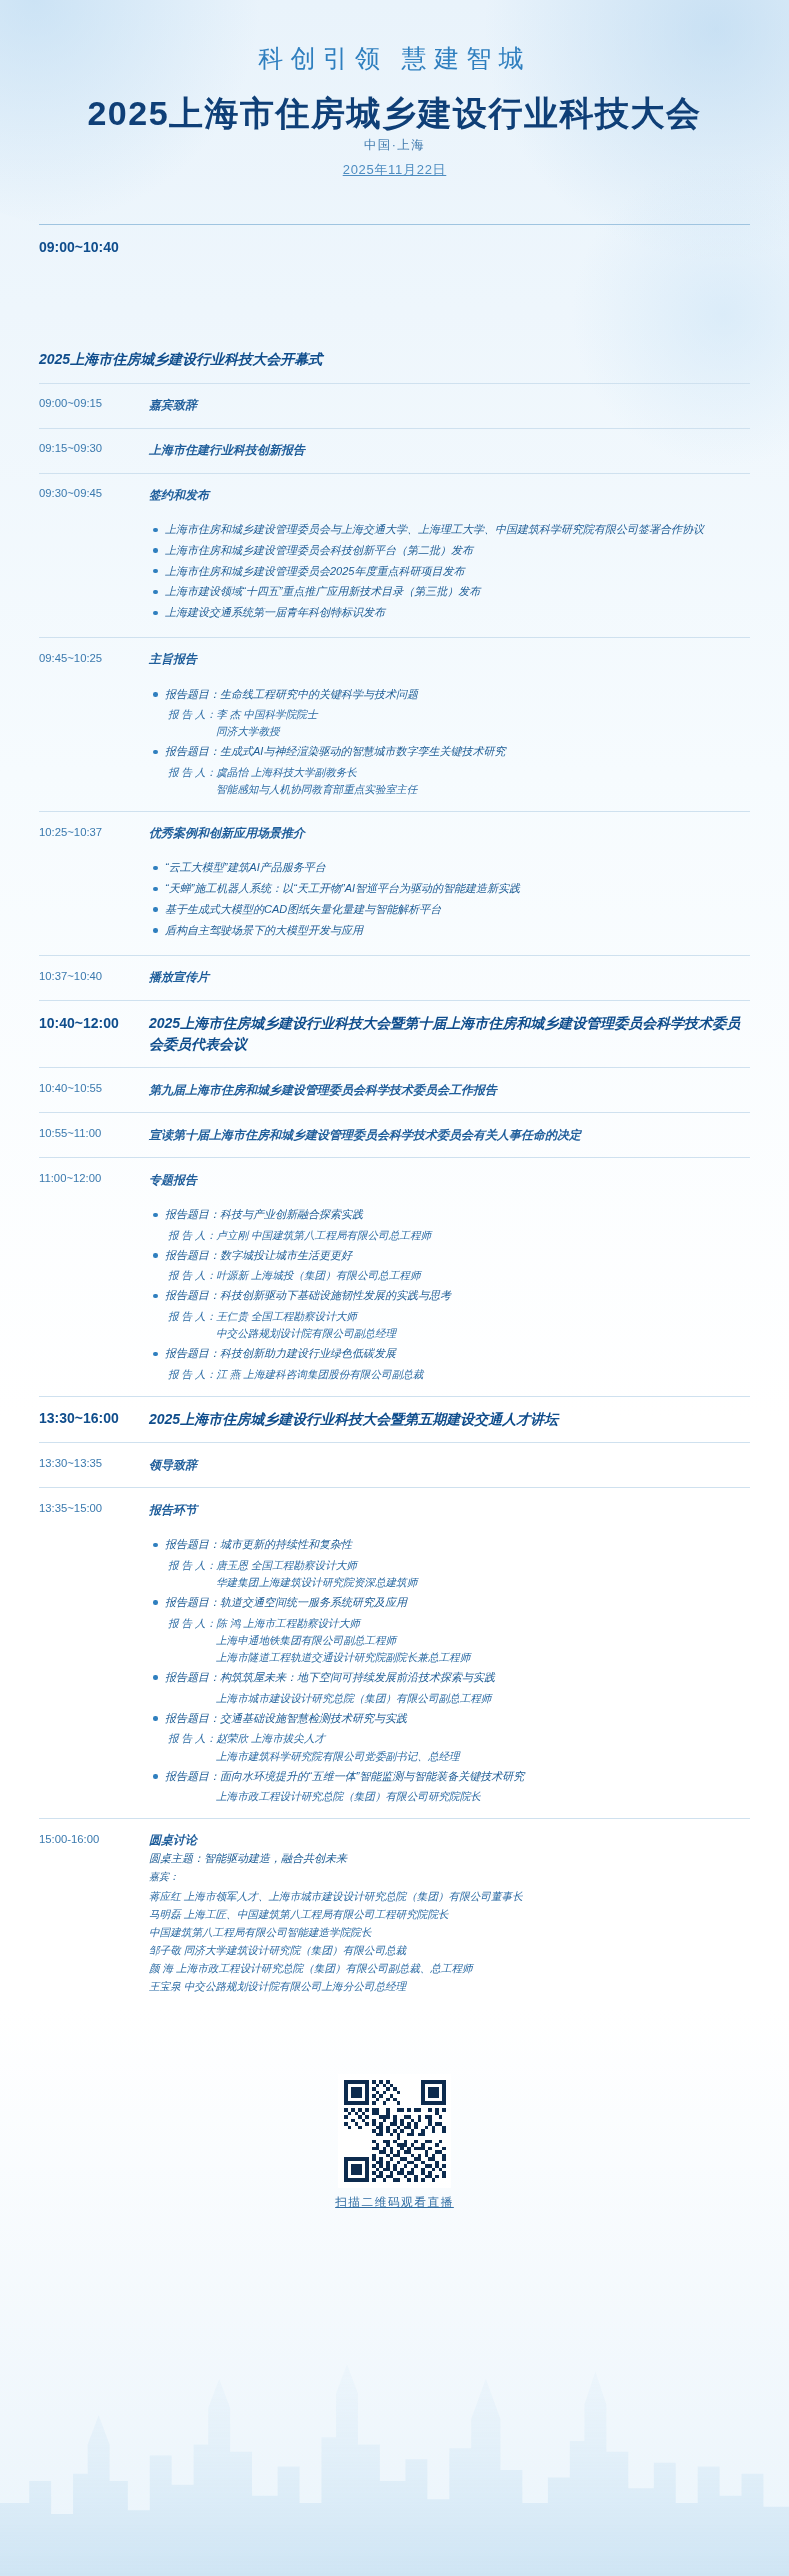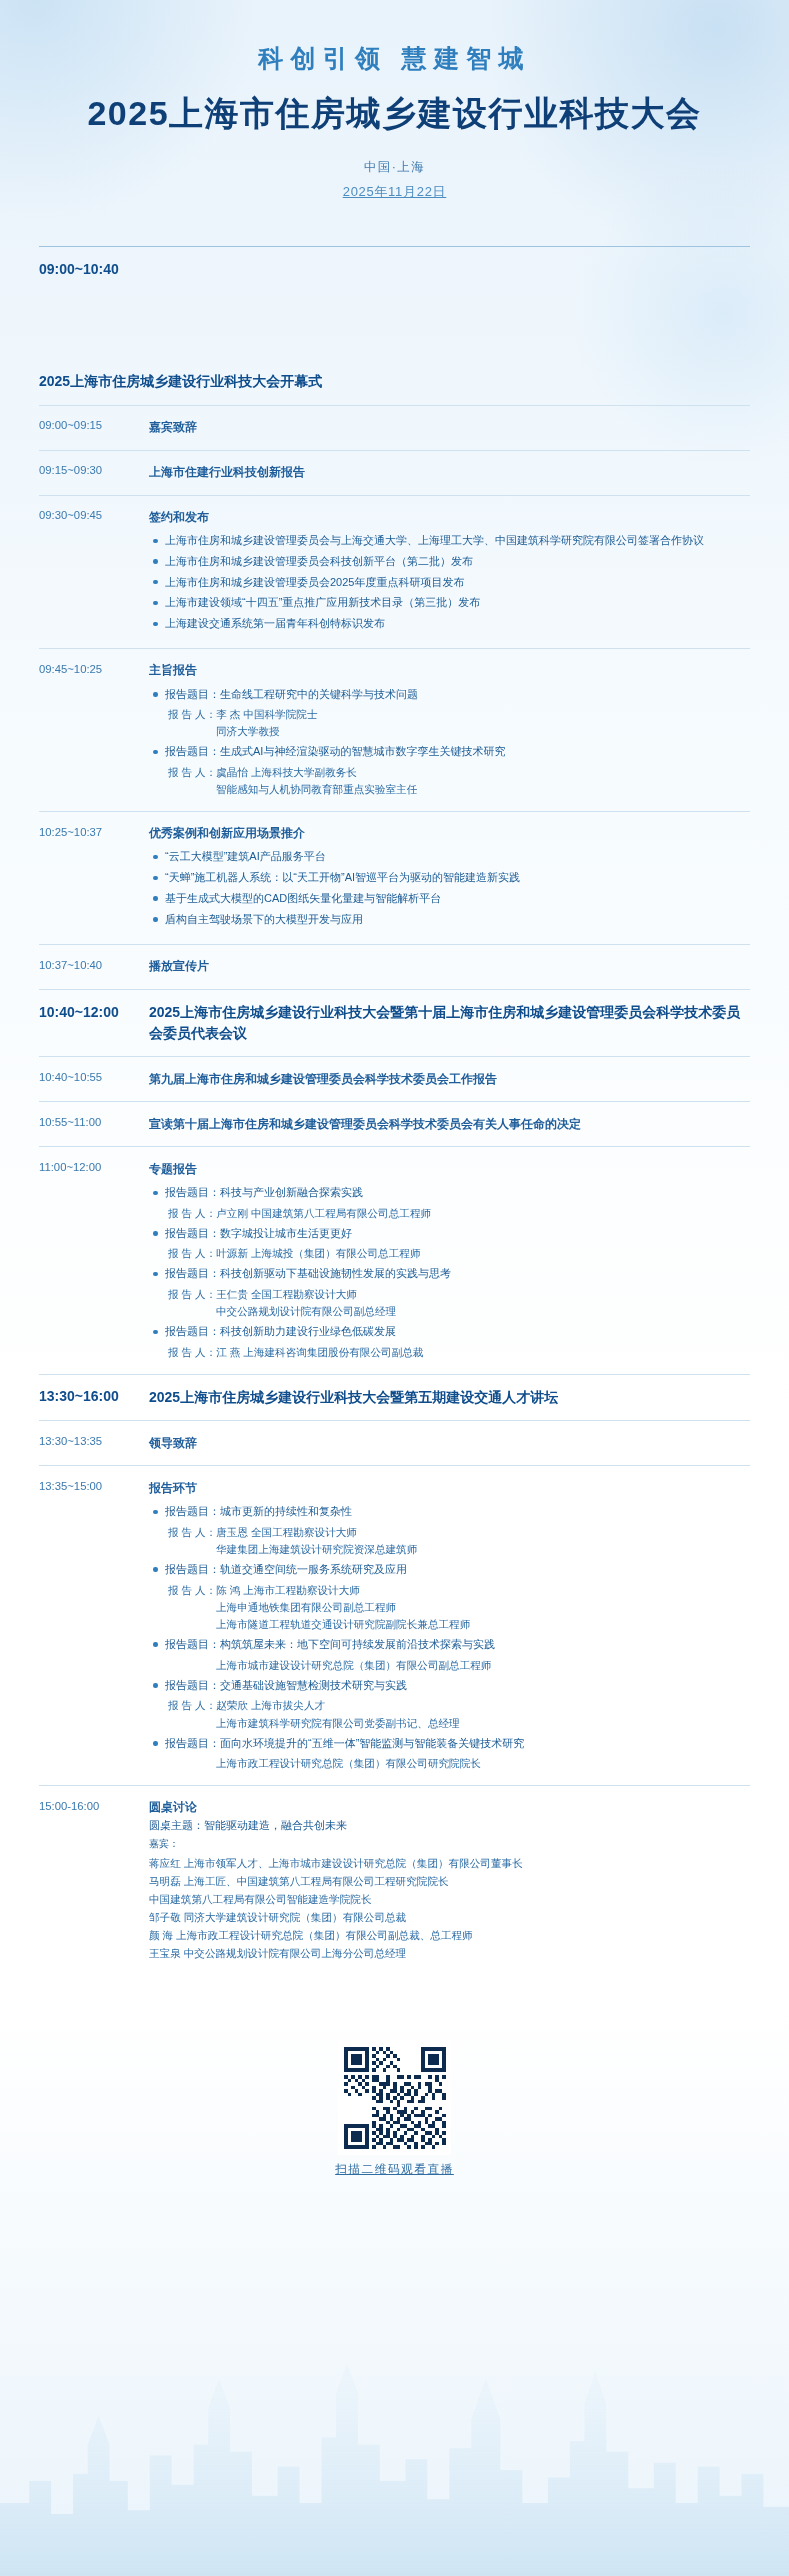--- a/index.html
+++ b/index.html
@@ -23,40 +23,40 @@
   .blob1{width:380px;height:380px;left:-117px;top:-153px;background:radial-gradient(circle at 40% 40%, rgba(180,214,240,.55), rgba(180,214,240,0) 70%);}
   .blob2{width:468px;height:468px;right:-161px;top:-205px;background:radial-gradient(circle at 50% 50%, rgba(168,206,236,.5), rgba(168,206,236,0) 70%);}
   .blob3{width:307px;height:307px;right:-88px;top:161px;background:radial-gradient(circle at 50% 50%, rgba(196,224,245,.45), rgba(196,224,245,0) 70%);}
 
   
   .skyline{position:absolute;left:0;right:0;bottom:0;height:314px;opacity:.55;}
   .skyline svg{display:block;width:100%;height:100%;}
 
   .header{position:relative;padding-top:42px;text-align:center;z-index:3;}
   .slogan{
-    font-size:25px;letter-spacing:7.3px;color:#2f7fbf;font-weight:700;
+    font-size:25px;letter-spacing:7.3px;color:#2f7fbf;font-weight:400;
   }
   .main-title{
     margin-top:16px;
     font-size:34px;font-weight:800;letter-spacing:1.5px;color:#0f3f77;
   }
-  .place{margin-top:22px;font-size:12.4px;color:#3f79ad;letter-spacing:1.5px;}
+  .place{font-size:12.4px;color:#3f79ad;letter-spacing:1.5px;}
   .date{margin-top:7.3px;font-size:13px;color:#4d8cc0;letter-spacing:0.7px;text-decoration:underline;}
 
   .agenda{position:relative;z-index:3;margin:45px 39px 0 39px;}
   .row{display:flex;padding:12.4px 0 12.4px 0;border-top:0.7px solid #cfe1ef;}
   .row.first{border-top:0.7px solid #9fc4e0;flex-direction:column;}
   .time{
     width:110px;flex:0 0 110px;font-size:11.3px;color:#3a79ae;padding-top:1.5px;letter-spacing:0;
   }
   .time.big{font-size:14px;font-weight:700;color:#0f4d8c;}
-  .content{flex:1;}
+  .content{flex:1;font-style:italic;}
   .sec-title{font-size:14px;font-weight:700;color:#0f4d8c;line-height:1.5;}
   .sub-title{font-size:12px;font-weight:700;color:#1f5e9b;line-height:1.6;}
-  ul.bullets{margin:5px 0 0 0;padding:0;list-style:none;}
+  ul.bullets{margin:16px 0 0 0;padding:0;list-style:none;}
   ul.bullets > li{
     position:relative;padding-left:16px;margin:2.9px 0;font-size:11px;color:#1c5c95;line-height:1.62;
   }
   ul.bullets > li:before{
     content:"";position:absolute;left:4.4px;top:6.6px;width:4.4px;height:4.4px;border-radius:50%;
     background:#2f7fbf;
   }
   .speaker{font-size:10.6px;color:#2a6aa3;line-height:1.62;padding-left:19px;}
   .cont{font-size:10.6px;color:#2a6aa3;line-height:1.62;padding-left:67px;}
   .note-line{font-size:11px;color:#1c5c95;line-height:1.62;}

